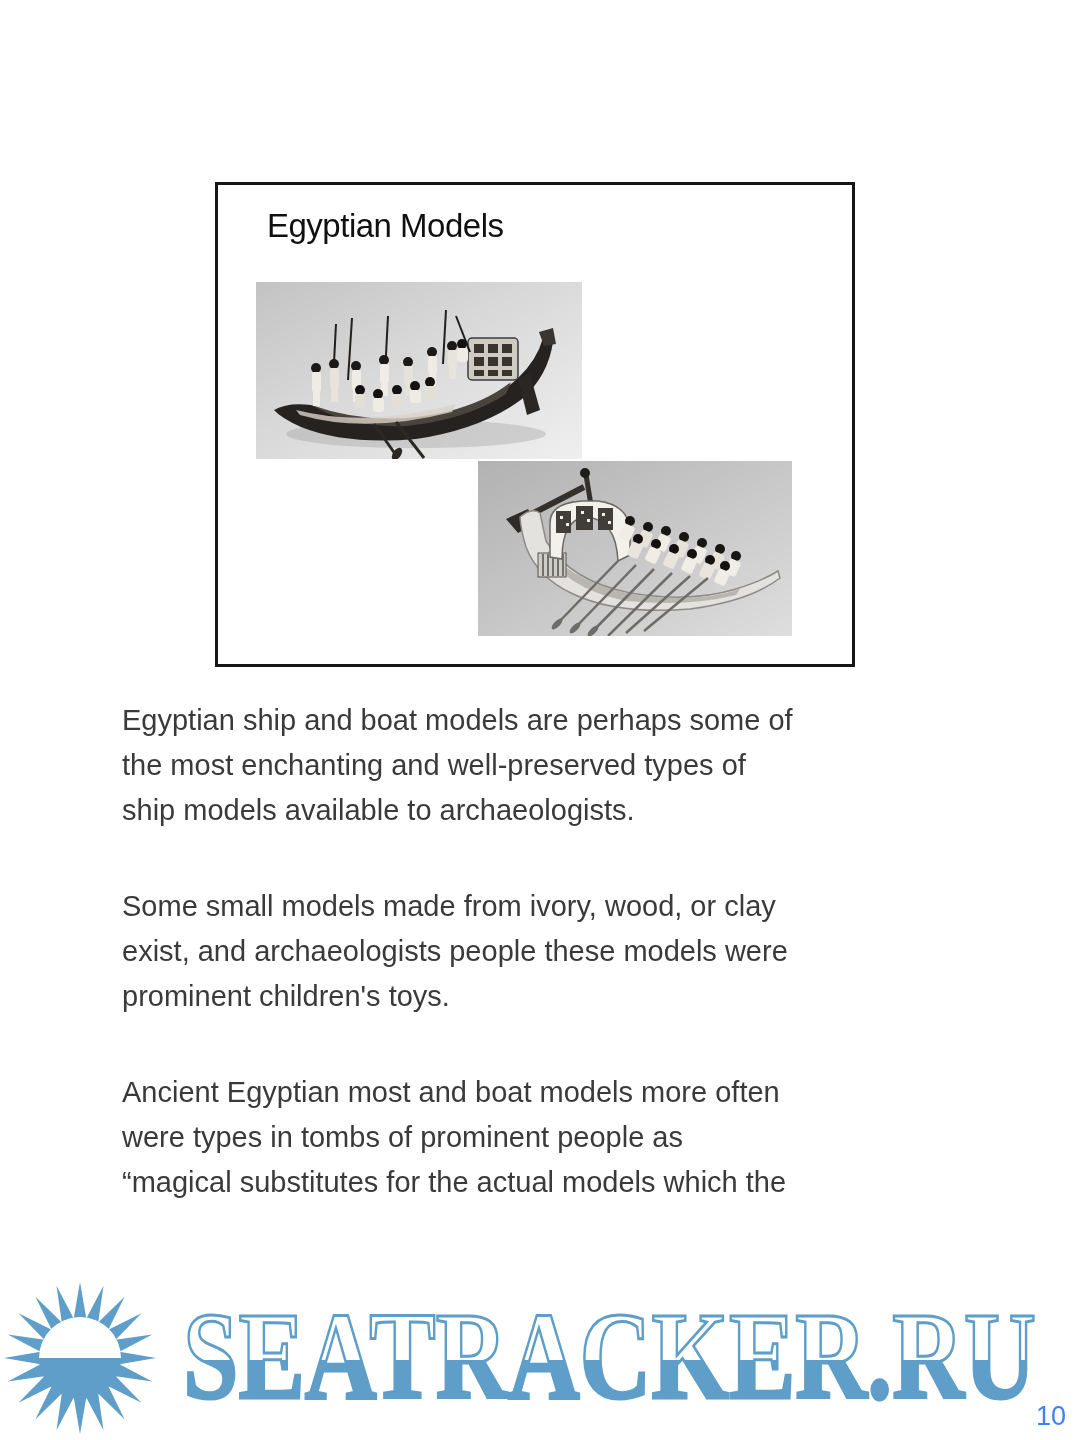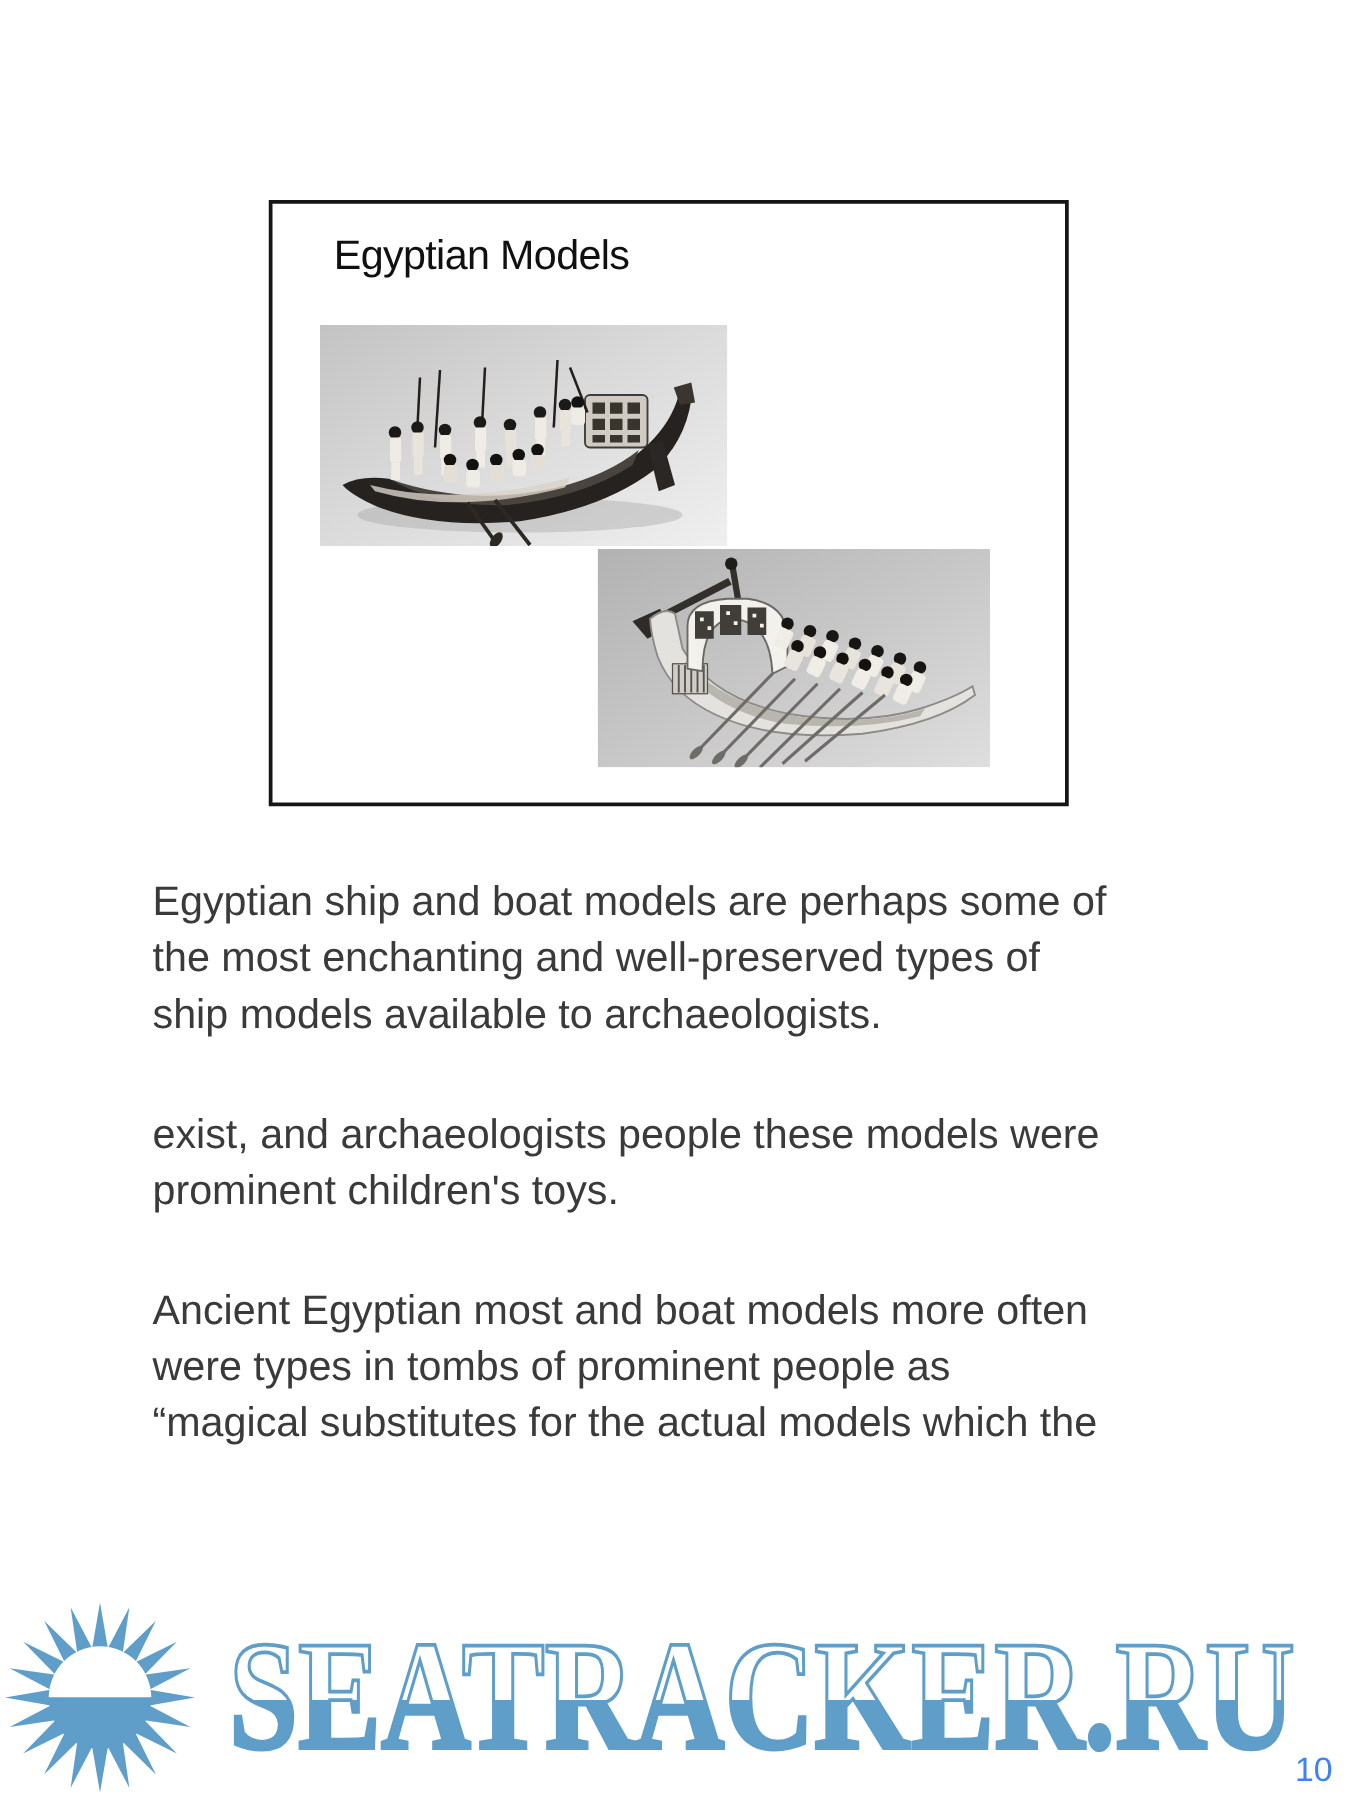--- a/index.html
+++ b/index.html
@@ -6,21 +6,21 @@
   .page{
     position:relative;
     width:1080px;height:1440px;
     background:#ffffff;
     font-family:"Liberation Sans", sans-serif;
     overflow:hidden;
   }
   
   .slide-box{
     position:absolute;
-    left:215px;top:160px;
+    left:215px;top:182px;
     width:640px;height:485px;
     border:3px solid #161616;
     background:#ffffff;
     box-sizing:border-box;
   }
   .slide-title{
     position:absolute;
     left:49px;top:22px;
     font-size:33px;
     letter-spacing:-0.5px;
@@ -34,21 +34,21 @@
   .photo-1{left:38px;top:97px;width:326px;height:177px;}
   .photo-2{left:260px;top:276px;width:314px;height:175px;}
   
   .content{
     position:absolute;
     left:122px;top:698px;
     width:880px;
   }
   .content p{
     margin:0 0 51px 0;
-    font-size:33px;
+    font-size:29px;
     line-height:45px;
     color:#3a3a3a;
   }
   .content p span{display:block;}
   
   .watermark-sun{
     position:absolute;left:2px;top:1280px;width:156px;height:156px;
   }
   .watermark-wordmark{
     position:absolute;left:180px;top:1300px;width:860px;height:112px;
@@ -299,20 +299,21 @@
     </div>
   </div>
 
   <div class="content">
     <p>
       <span>Egyptian ship and boat models are perhaps some of</span>
       <span>the most enchanting and well-preserved types of</span>
       <span>ship models available to archaeologists.</span>
     </p>
     <p>
+      <span>Some small models made from ivory, wood, or clay</span>
       <span>exist, and archaeologists people these models were</span>
       <span>prominent children's toys.</span>
     </p>
     <p>
       <span>Ancient Egyptian most and boat models more often</span>
       <span>were types in tombs of prominent people as</span>
       <span>“magical substitutes for the actual models which the</span>
     </p>
   </div>
 

